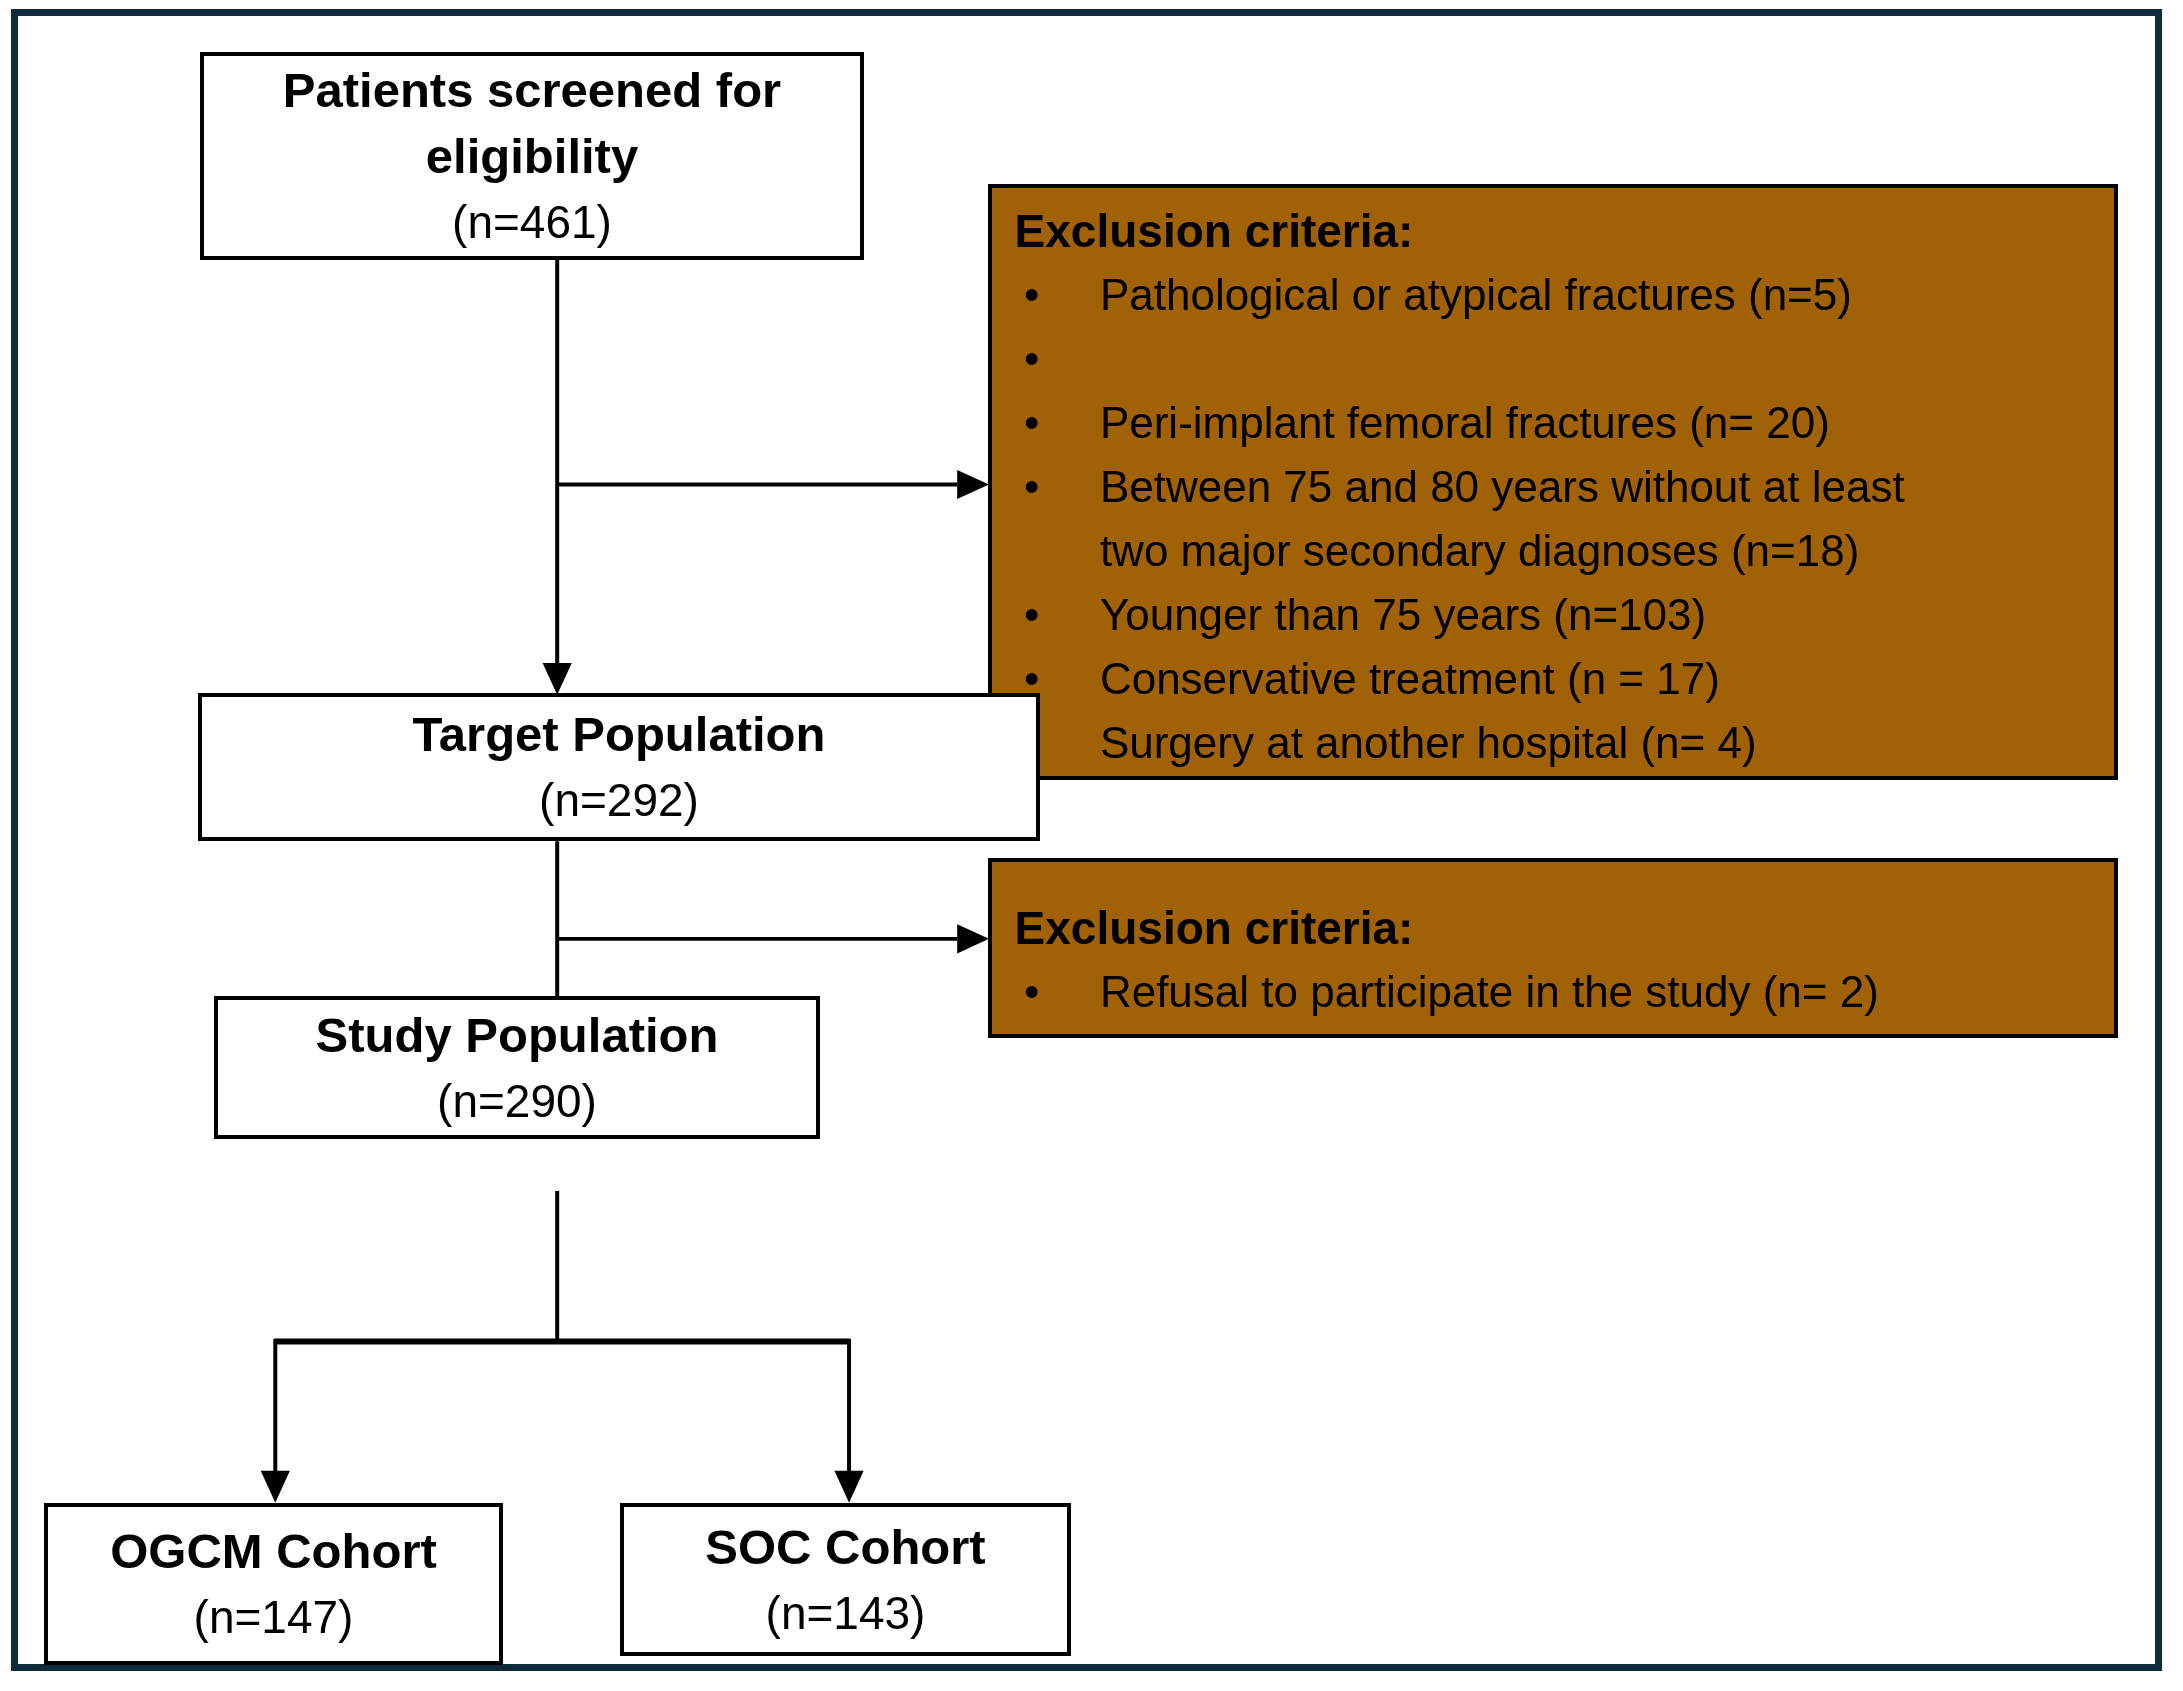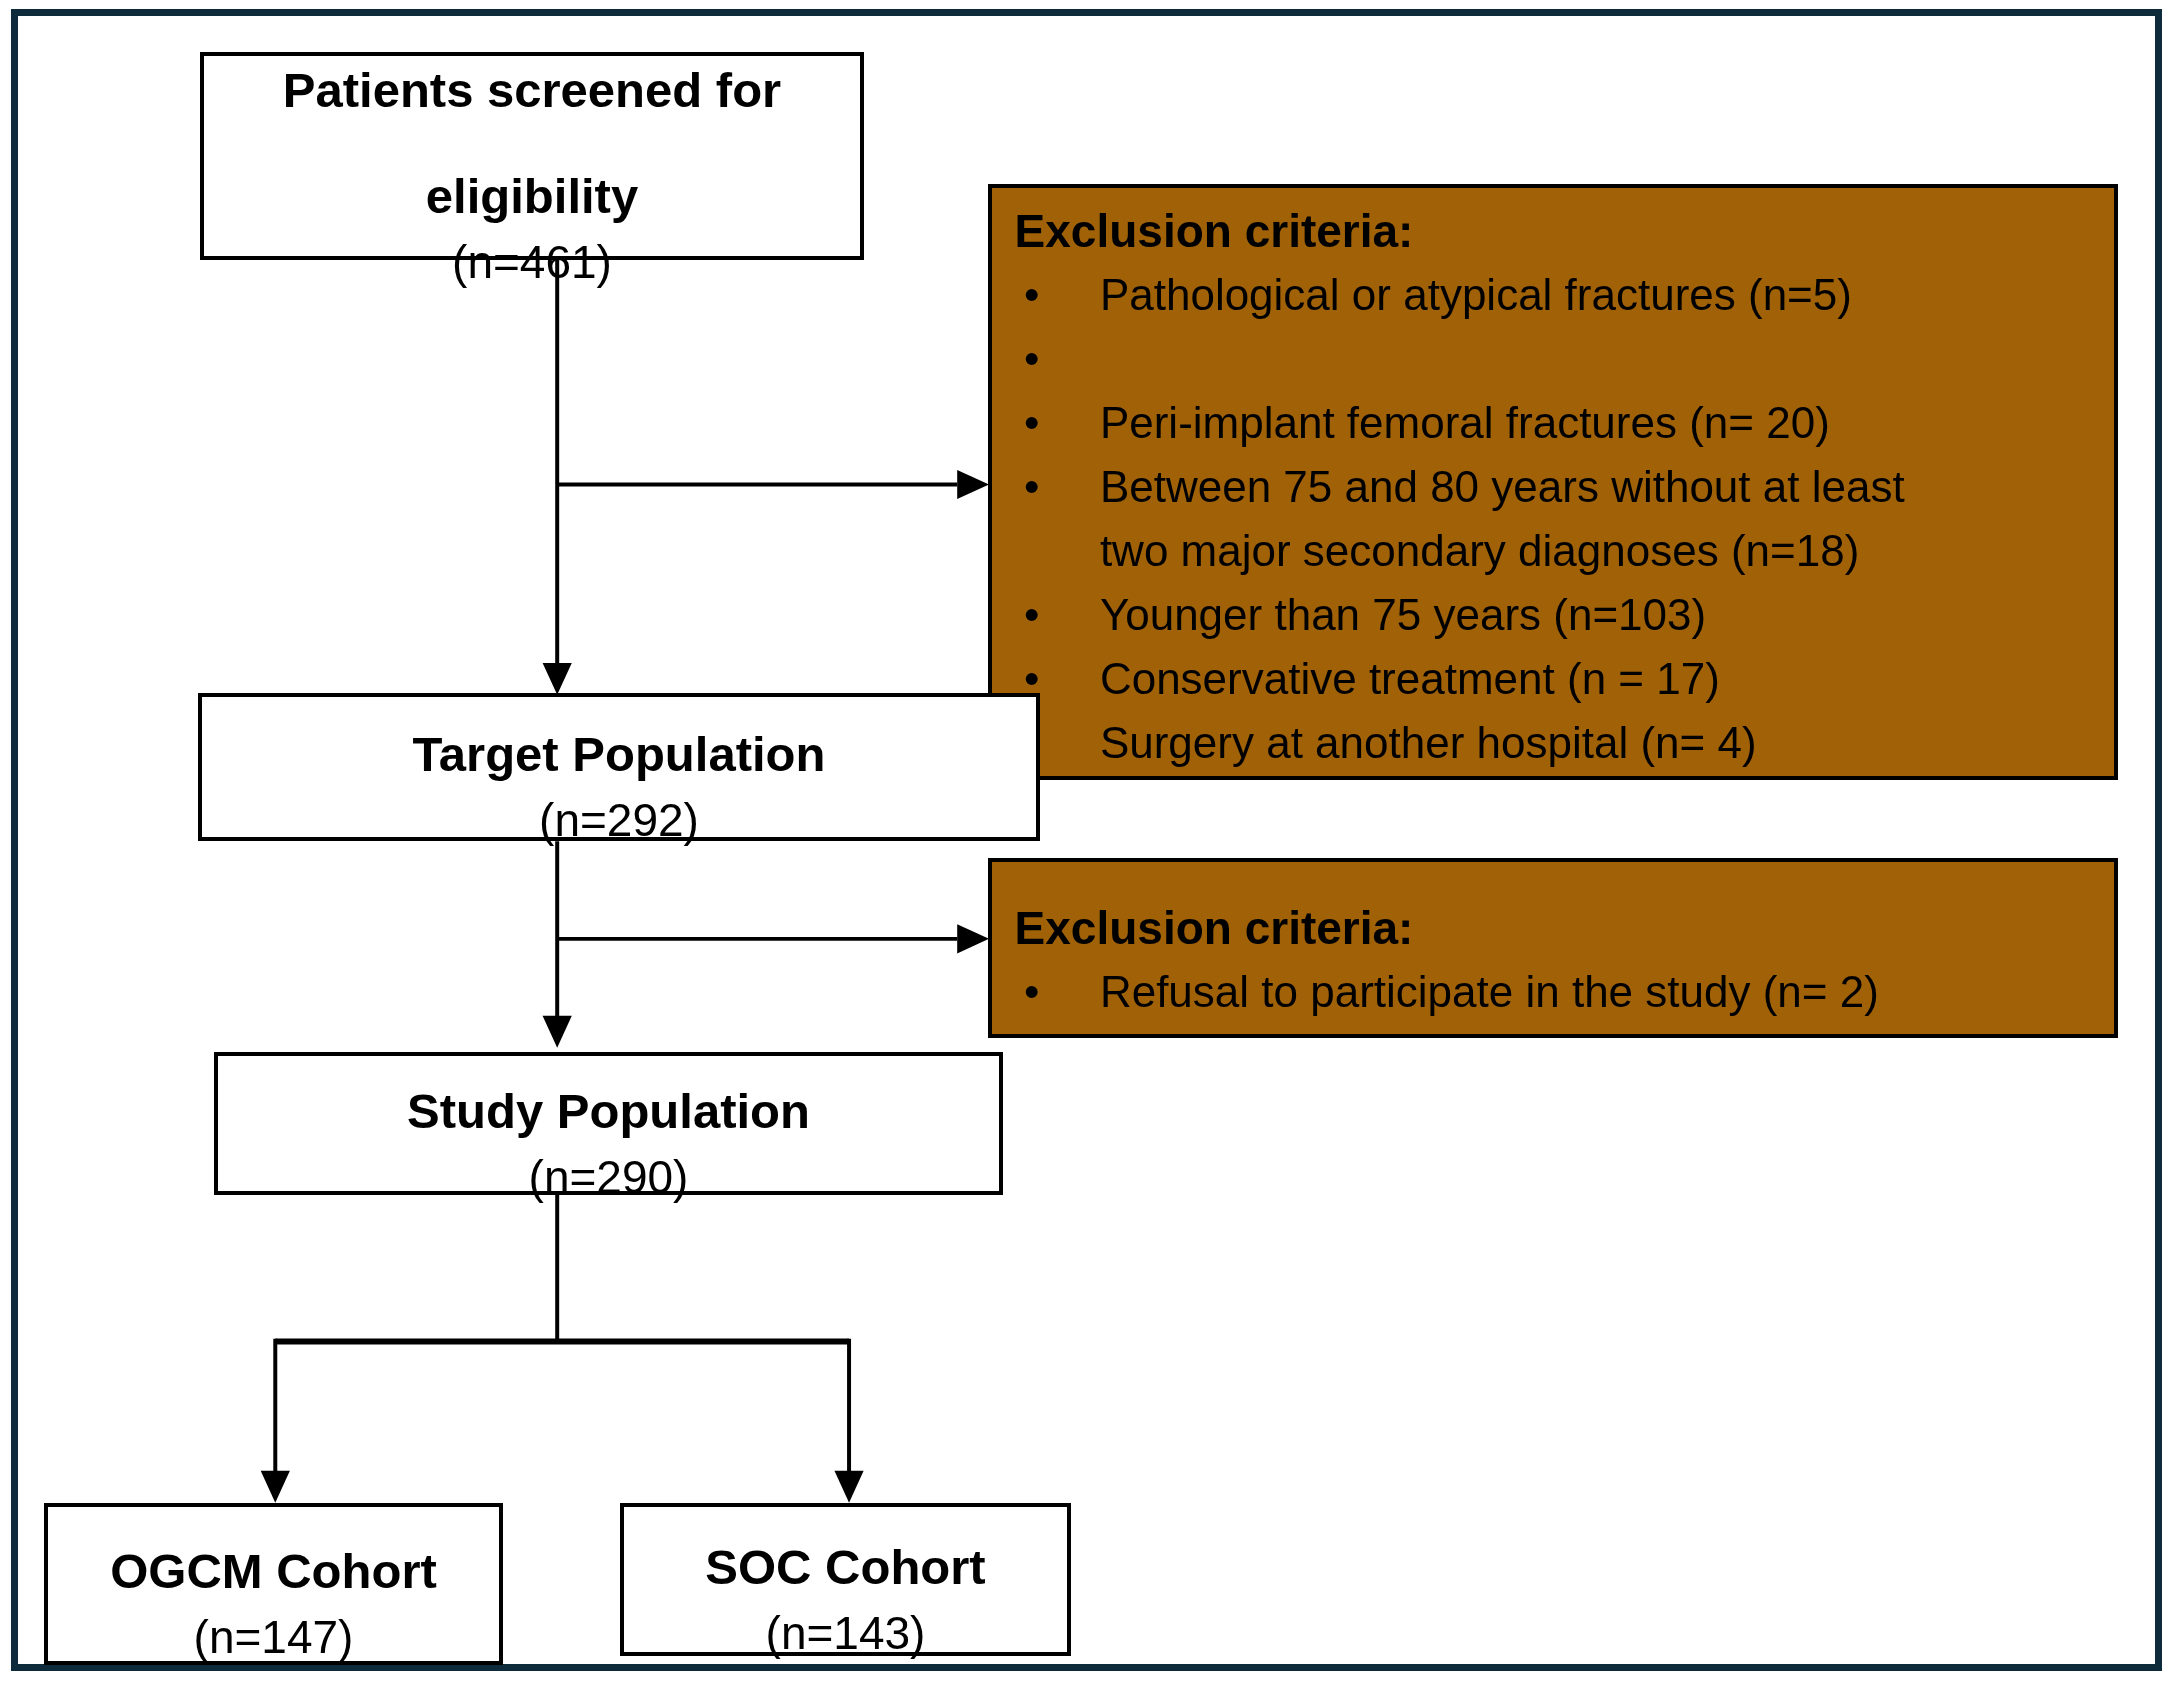--- a/index.html
+++ b/index.html
@@ -4,21 +4,21 @@
 <style>
   html,body{margin:0;padding:0;background:#ffffff;}
   .canvas{position:relative;width:2183px;height:1692px;background:#ffffff;
           font-family:"Liberation Sans",sans-serif;color:#000;overflow:hidden;}
   .frame{position:absolute;left:10.6px;top:9.3px;width:2151px;height:1662px;
          border:7.3px solid #0e2b3c;box-sizing:border-box;background:#ffffff;}
   svg.connectors{position:absolute;left:0;top:0;pointer-events:none;}
   .node{position:absolute;border:4.6px solid #000;box-sizing:border-box;background:#ffffff;
         display:flex;flex-direction:column;justify-content:center;align-items:center;
         text-align:center;}
-  .title-line{font-weight:bold;font-size:49px;line-height:66px;white-space:nowrap;margin-top:40px;}
+  .title-line{font-weight:bold;font-size:49px;line-height:66px;white-space:nowrap;}
   .count{font-size:46px;line-height:66px;white-space:nowrap;}
   .excl{position:absolute;border:4px solid #000;box-sizing:border-box;background:#a16207;
         padding:10.6px 20px 0 22.6px;text-align:left;}
   .excl .heading{font-weight:bold;font-size:46px;line-height:64px;white-space:nowrap;}
   .excl ul{list-style:none;margin:0;padding:0;}
   .excl li{display:flex;align-items:flex-start;}
   .excl .marker{flex:none;width:76px;padding-left:9.3px;font-size:44px;line-height:64px;}
   .excl .item-lines div{font-size:44px;line-height:64px;white-space:nowrap;}
   .excl2{padding-top:34px;}
 </style>
@@ -116,21 +116,21 @@
     <ul>
       <li>
         <span class="marker">•</span>
         <span class="item-lines">
           <div>Refusal to participate in the study (n= 2)</div>
         </span>
       </li>
     </ul>
   </div>
 
-  <div class="node" style="left:214px;top:1052px;width:789px;height:143px;">
+  <div class="node" style="left:214px;top:996px;width:606px;height:143px;">
     <div class="title-line">Study Population</div>
     <div class="count">(n=290)</div>
   </div>
 
   <div class="node" style="left:44px;top:1503px;width:459px;height:162px;">
     <div class="title-line">OGCM Cohort</div>
     <div class="count">(n=147)</div>
   </div>
 
   <div class="node" style="left:620px;top:1503px;width:451px;height:153px;">

